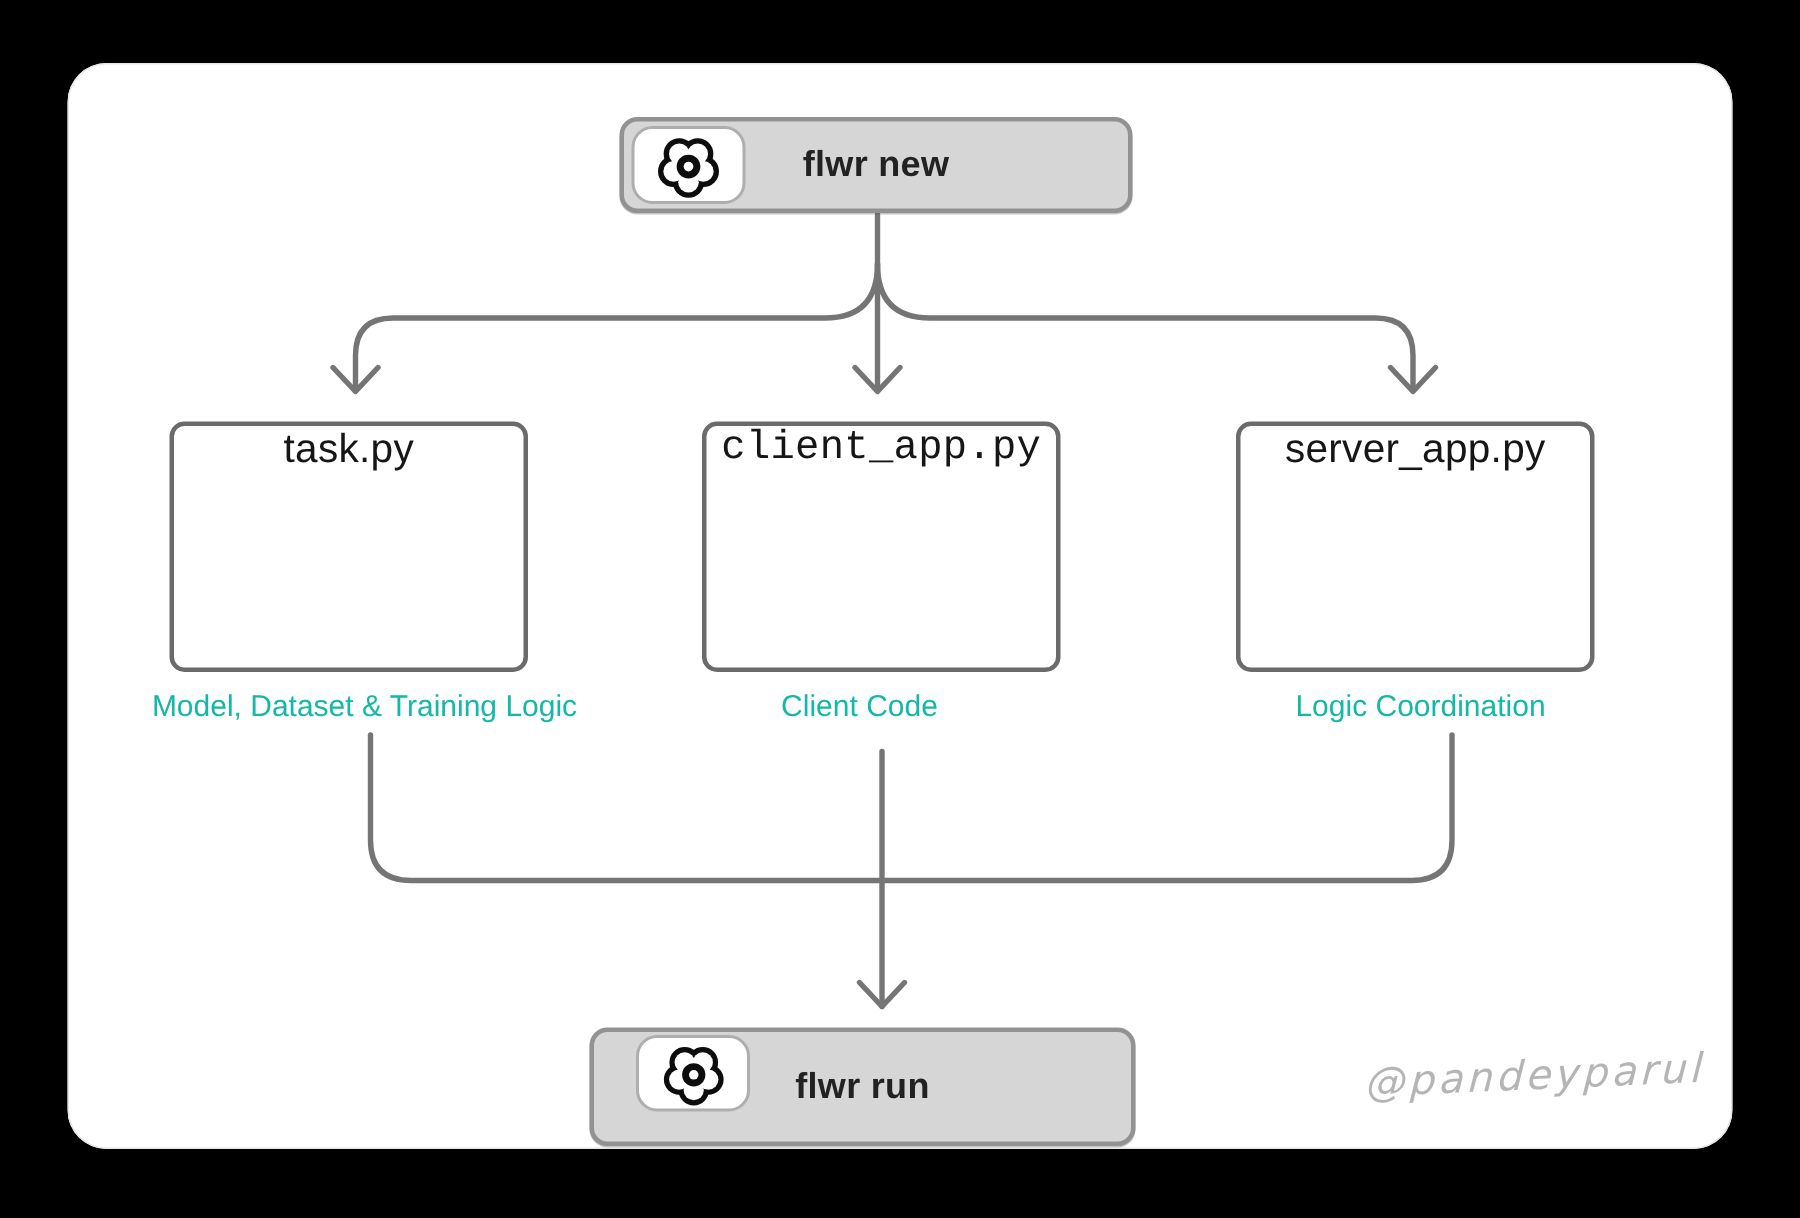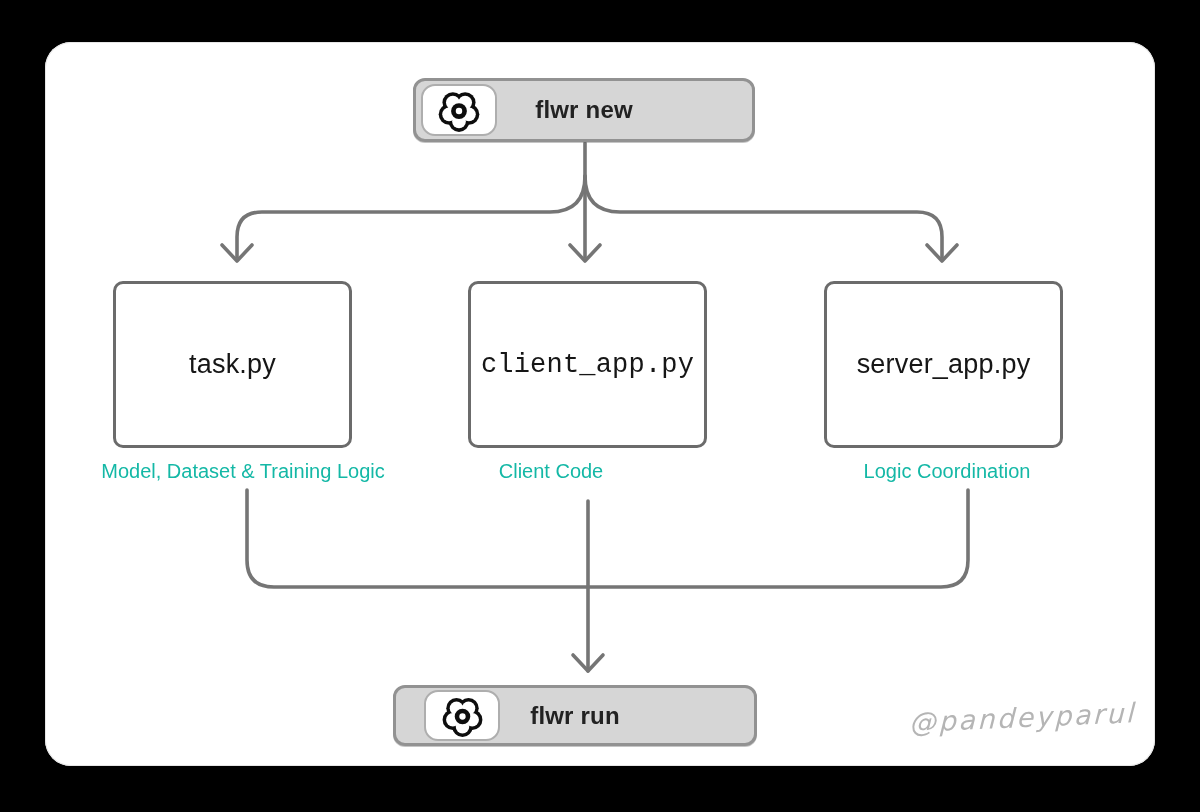--- a/index.html
+++ b/index.html
@@ -42,21 +42,21 @@
     box-sizing: border-box;
     background: #d6d6d6;
     border: 3px solid #929292;
     border-radius: 12px;
     box-shadow: 0 1px 0 rgba(90,90,90,0.35);
     display: flex;
     align-items: center;
     justify-content: center;
   }
   .pill-flwr-new { left: 413px; top: 78px;  width: 342px; height: 64px; }
-  .pill-flwr-run { left: 393px; top: 685px; width: 364px; height: 61px; }
+  .pill-flwr-run { left: 393px; top: 685px; width: 364px; height: 79px; }
   .icon-chip {
     position: absolute;
     box-sizing: border-box;
     background: #ffffff;
     border: 2px solid #aeaeae;
     border-radius: 14px;
     display: flex;
     align-items: center;
     justify-content: center;
   }
@@ -71,41 +71,40 @@
   .node-box {
     position: absolute;
     box-sizing: border-box;
     top: 281px;
     width: 239px;
     height: 167px;
     background: #ffffff;
     border: 3px solid #6b6b6b;
     border-radius: 10px;
     display: flex;
-    align-items: center;
     justify-content: center;
   }
   .node-box-task   { left: 113px; }
   .node-box-client { left: 468px; font-family: Liberation Mono, monospace; }
   .node-box-server { left: 824px; }
   .node-label {
     font-size: 27px;
     color: #161616;
     letter-spacing: 0.2px;
   }
   .caption {
     position: absolute;
     top: 460px;
     transform: translateX(-50%);
     font-size: 20px;
     color: #14b8a6;
     white-space: nowrap;
   }
   .caption-task   { left: 243px; }
-  .caption-client { left: 551px; }
+  .caption-client { left: 573px; }
   .caption-server { left: 947px; }
   .watermark {
     position: absolute;
     right: 62px;
     top: 702px;
     font-family: "DejaVu Sans", sans-serif;
     font-style: italic;
     font-size: 27px;
     letter-spacing: 2.5px;
     color: #b5b5b5;

